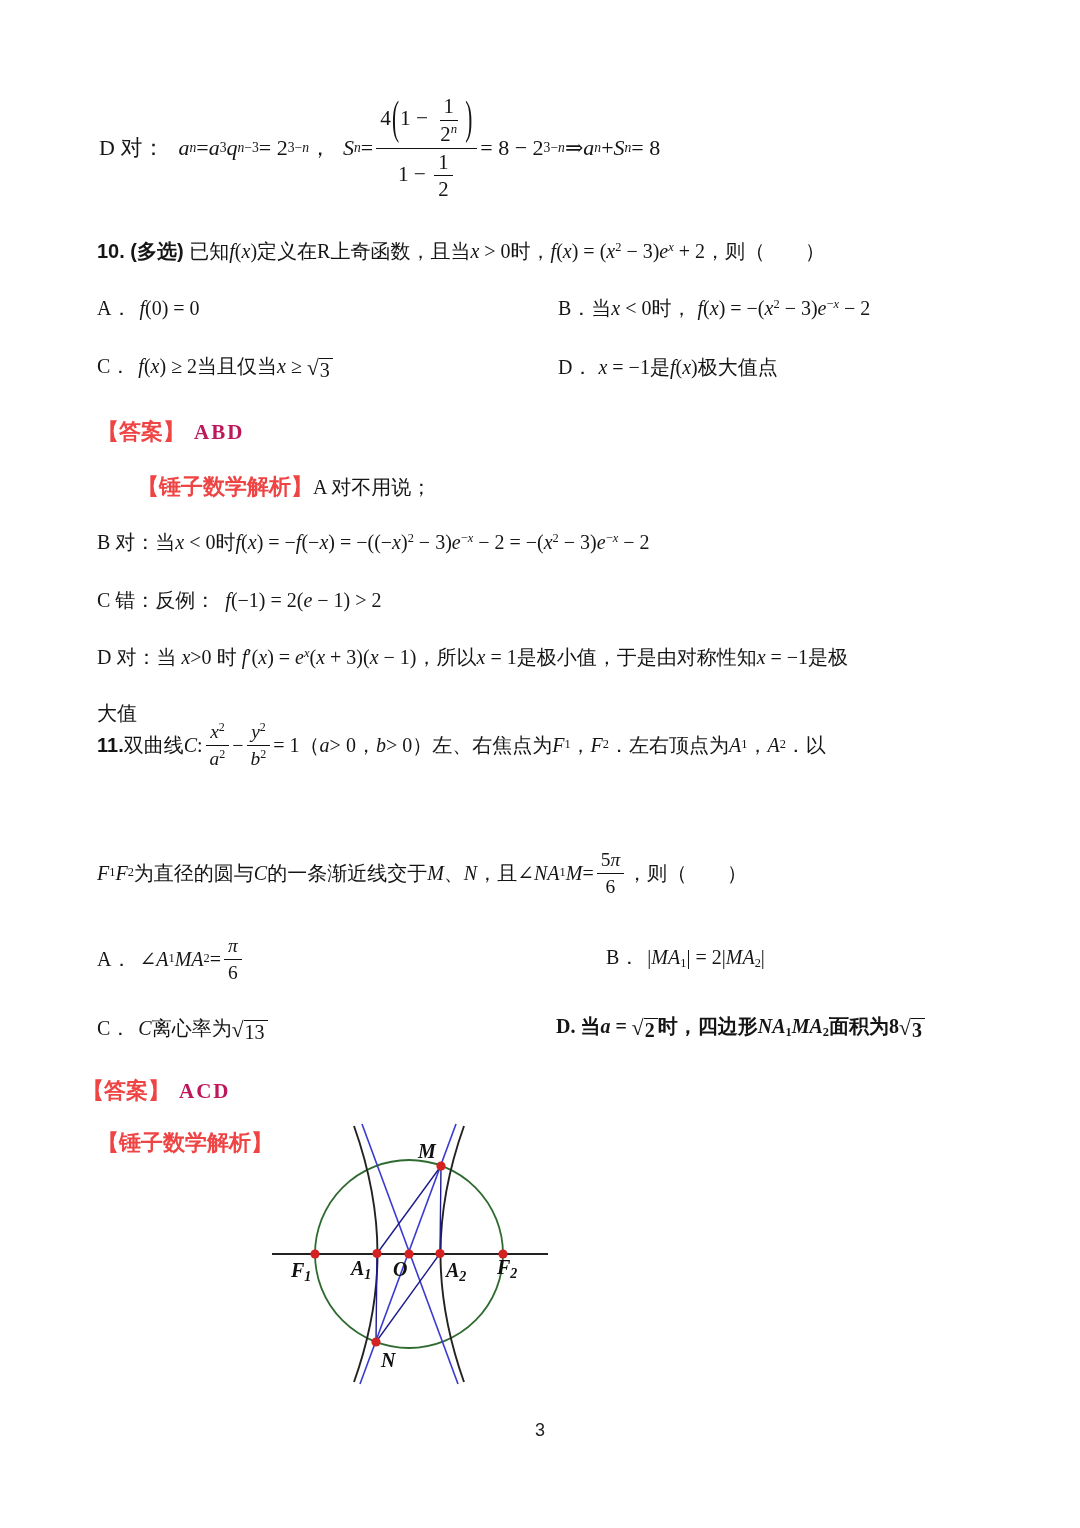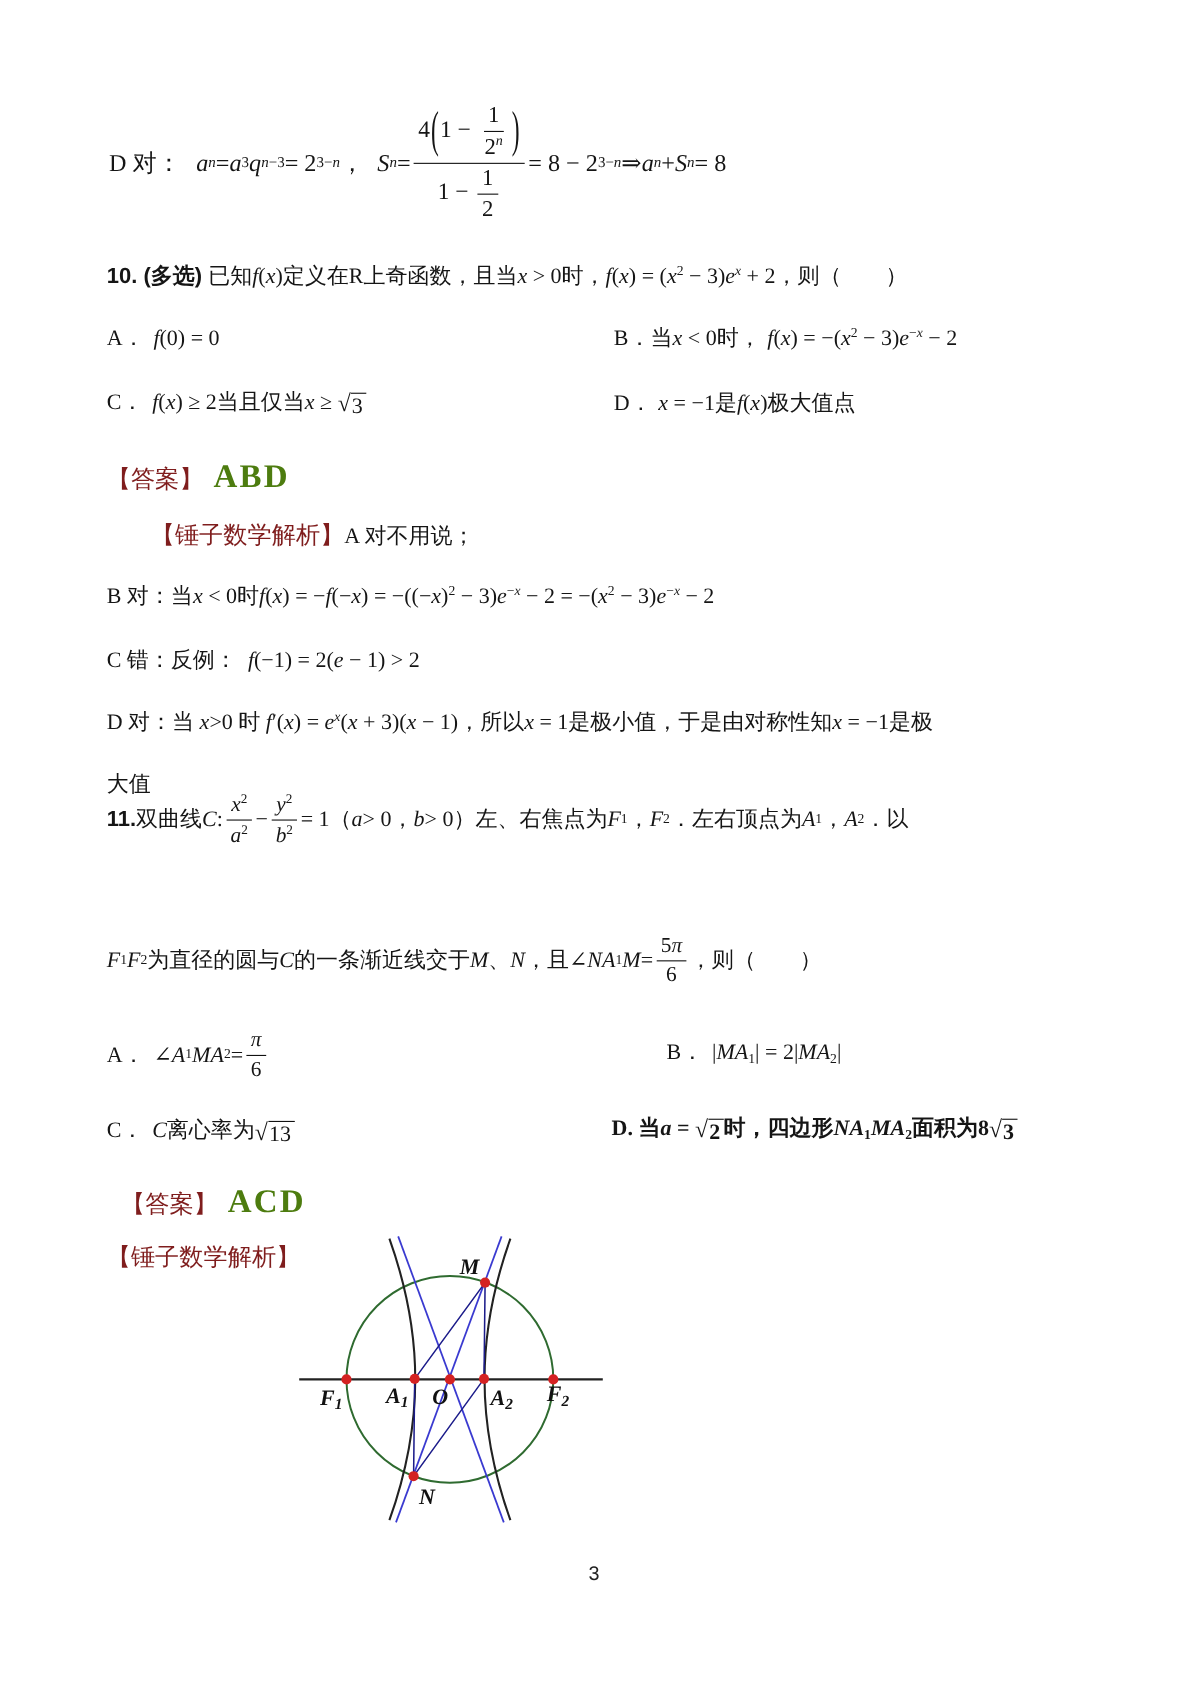--- a/index.html
+++ b/index.html
@@ -13,22 +13,22 @@
   .gap{display:inline-block;}
   .sup{font-size:0.62em;vertical-align:0.6em;}
   .sub{font-size:0.62em;vertical-align:-0.25em;}
   .frac{display:inline-flex;flex-direction:column;align-items:center;vertical-align:middle;text-align:center;line-height:1.2;margin:0 3px;font-size:0.97em;}
   .frac > .num{border-bottom:1.5px solid #111;padding:0 4px 1px;}
   .frac > .den{padding:1px 4px 0;}
   .sqrt{display:inline-flex;align-items:flex-start;vertical-align:-0.12em;}
   .rad{line-height:1.05;font-family:"Liberation Serif",serif;font-size:1.08em;}
   .radc{border-top:1.5px solid #111;line-height:1.18;padding:0 3px 0 1px;margin-top:1px;}
   .bigp{display:inline-block;transform:scaleY(2.15);vertical-align:middle;font-family:"Liberation Serif",serif;font-weight:300;padding:0 1px;}
-  .redtag{font-family:"Liberation Sans","DejaVu Sans",sans-serif;font-weight:400;color:#7f1d1d;font-size:22px;}
-  .redans{font-family:"Liberation Serif",serif;font-weight:700;color:#4d7c0f;font-size:30px;margin-left:9px;letter-spacing:2px;}
+  .redtag{font-family:"Liberation Sans","DejaVu Sans",sans-serif;font-weight:700;color:#ef4444;font-size:22px;}
+  .redans{font-family:"Liberation Serif",serif;font-weight:700;color:#be185d;font-size:21px;margin-left:9px;letter-spacing:2px;}
   .pagenum{font-family:"Liberation Sans","DejaVu Sans",sans-serif;font-size:18px;color:#222;text-align:center;}
   svg text{font-family:"Liberation Serif","DejaVu Serif",serif;font-style:italic;font-weight:700;fill:#111;}
 </style>
 </head>
 <body>
 
 <div class="page">
 
   <div class="abs mline" style="left:99px;top:72px;width:880px;height:152px;display:flex;align-items:center;font-size:22px;">
       <span class="cjk">D 对：</span>
@@ -170,21 +170,21 @@
         <span class="radc"><span class="rm">13</span></span>
       </span></div>
   <div class="abs mline" style="left:556px;top:1012px;font-weight:bold;"><span class="rm">D. </span><span class="cjk">当</span><span class="it">a</span><span class="rm"> = </span><span class="sqrt">
         <span class="rad">√</span>
         <span class="radc"><span class="rm">2</span></span>
       </span><span class="cjk">时，四边形</span><span class="it">NA</span><span class="sub"><span class="rm">1</span></span><span class="it">MA</span><span class="sub"><span class="rm">2</span></span><span class="cjk">面积为</span><span class="rm">8</span><span class="sqrt">
         <span class="rad">√</span>
         <span class="radc"><span class="rm">3</span></span>
       </span></div>
 
-  <div class="abs" style="left:110px;top:1076px;">
+  <div class="abs" style="left:82px;top:1076px;">
     <span class="redtag">【答案】</span><span class="redans">ACD</span>
   </div>
 
   <div class="abs" style="left:97px;top:1128px;">
     <span class="redtag">【锤子数学解析】</span>
   </div>
 
   <svg class="abs" style="left:263px;top:1116px;" width="298" height="286" viewBox="263 1116 298 286">
     <line x1="272" y1="1254" x2="548" y2="1254" stroke="#222" stroke-width="2.2"></line>
     <circle cx="409" cy="1254" r="94" fill="none" stroke="#2f6b30" stroke-width="1.8"></circle>

